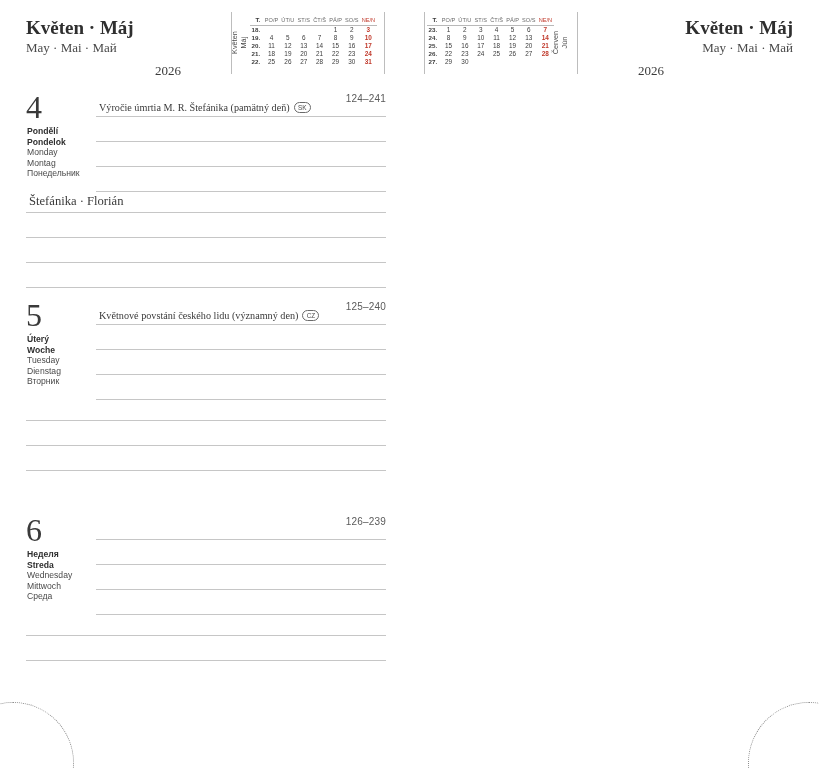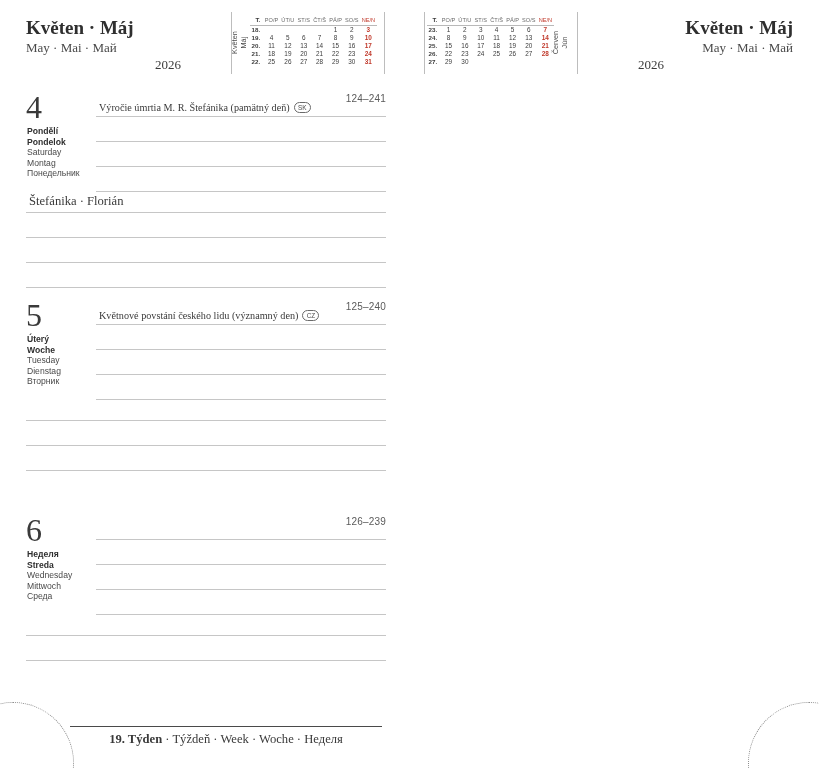--- a/index.html
+++ b/index.html
@@ -46,21 +46,21 @@
   }
   .hdr-sub {
     font-size: 13px;
     color: #4a4a4a;
     line-height: 1.3;
     white-space: nowrap;
   }
   .hdr-year {
     font-size: 13px;
     color: #3a3a3a;
-    margin-top: 0;
+    margin-top: 6px;
   }
   .left .hdr { left: 26px; text-align: left; }
   .right .hdr { right: 26px; text-align: right; }
   .left .hdr-year { text-align: right; width: 155px; }
   .right .hdr-year { text-align: left; width: 155px; margin-left: 0; }
 
   
   .mini {
     position: absolute;
     top: 14px;
@@ -319,21 +319,21 @@
           <td class="red">31</td>
         </tr>
       </tbody>
     </table>
 
     <div class="day" style="top:92px;">
       <div class="daynum">4</div>
       <div class="dayname">
         <b>Pondělí</b>
         <b>Pondelok</b>
-        <span>Saturday</span><br>
+        <span>Monday</span><br>
         <span>Montag</span><br>
         <span>Понедельник</span>
       </div>
       <div class="daynums">124–241</div>
       <div class="lines">
         <div class="line">
           <div class="txt small"><span>Výročie úmrtia M. R. Štefánika (pamätný deň)</span><span class="badge">SK</span></div>
         </div>
         <div class="line"></div>
         <div class="line"></div>
@@ -391,24 +391,20 @@
         <div class="line"></div>
         <div class="line"></div>
         <div class="line"></div>
       </div>
       <div class="nameblock" style="top:96px;">
         <div class="line"></div>
         <div class="line"></div>
       </div>
     </div>
 
-    <div class="footer">
-      <b>19. Týden</b>
-      <span>· Týždeň · Week · Woche · Неделя</span>
-    </div>
 
   </div>
 
   <div class="half right">
 
     <div class="hdr">
       <div class="hdr-title">Květen · Máj</div>
       <div class="hdr-sub">May · Mai · Май</div>
       <div class="hdr-year" style="text-align:left;">2026</div>
     </div>

